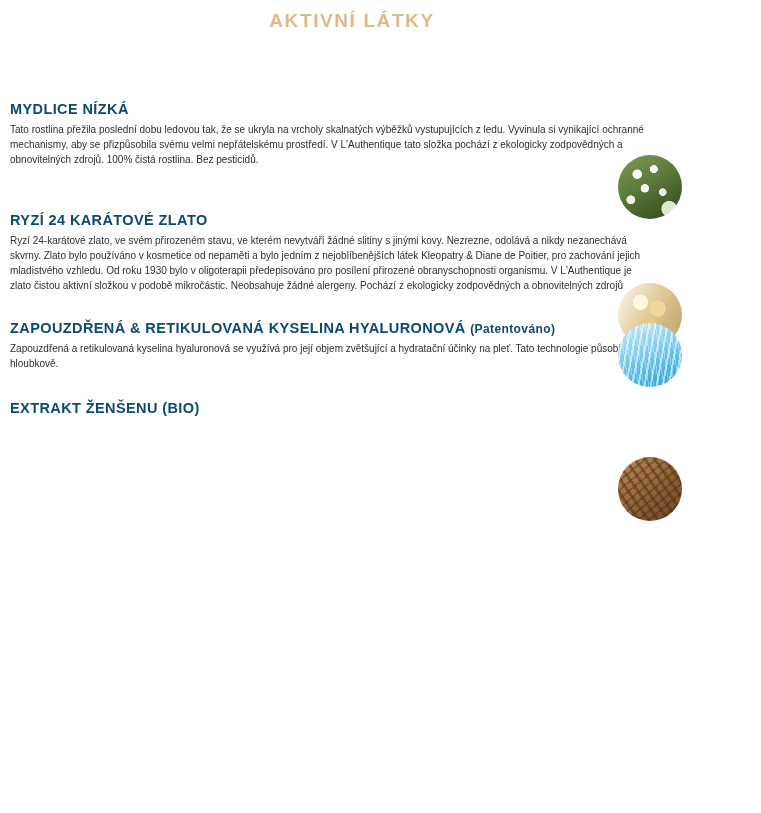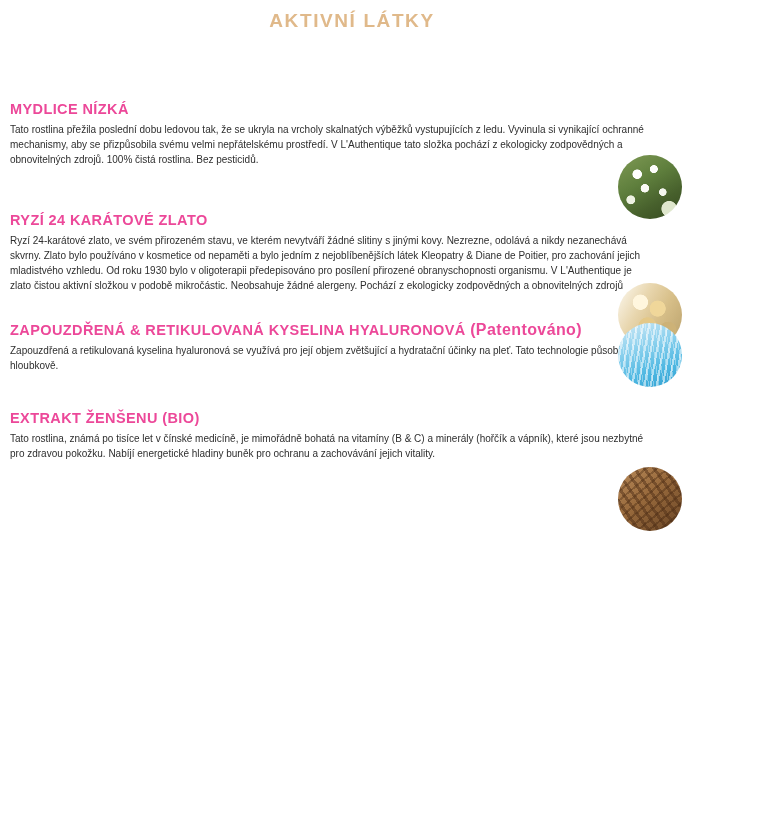--- a/index.html
+++ b/index.html
@@ -30,32 +30,32 @@
     margin: 0 0 0 0;
   }
   .content {
     padding: 0 16px 0 10px;
   }
   .section {
     position: relative;
     margin-top: 24px;
   }
   .section-heading {
-    color: #ec4899;
+    color: #0c4a6e;
     font-size: 14.5px;
     font-weight: bold;
     letter-spacing: 0.4px;
     line-height: 1.35;
     margin: 0 0 2px 0;
   }
   .section-heading .sub {
     display: block;
   }
   .section-heading .suffix {
-    font-size: 16px;
+    font-size: 12px;
   }
   .section-body {
     font-size: 10px;
     line-height: 1.52;
     color: #2e2e2e;
     margin: 0;
     max-width: 640px;
   }
   .thumb {
     position: absolute;
@@ -133,22 +133,21 @@
 
     <div class="section" style="margin-top:26px;">
       <div class="thumb thumb-water" style="top:4px;"></div>
       <h2 class="section-heading">
         <span>ZAPOUZDŘENÁ &amp; RETIKULOVANÁ KYSELINA HYALURONOVÁ</span>
         <span class="suffix">(Patentováno)</span>
       </h2>
       <p class="section-body">Zapouzdřená a retikulovaná kyselina hyaluronová se využívá pro její objem zvětšující a hydratační účinky na pleť. Tato technologie působí hloubkově.</p>
     </div>
 
-    <div class="section" style="margin-top:36px;">
+    <div class="section" style="margin-top:28px;">
       <div class="thumb thumb-ginseng" style="top:58px;"></div>
       <h2 class="section-heading">
         <span class="sub">EXTRAKT ŽENŠENU (BIO)</span>
       </h2>
-      <p class="section-body">Tato rostlina, známá po tisíce let v čínské medicíně, je mimořádně bohatá na vitamíny (B &amp; C) a minerály (hořčík a vápník), které jsou nezbytné pro zdravou pokožku. Nabíjí energetické hladiny buněk pro ochranu a zachovávání jejich vitality.</p>
     </div>
 
   </div>
 </div>
 
 </body></html>

